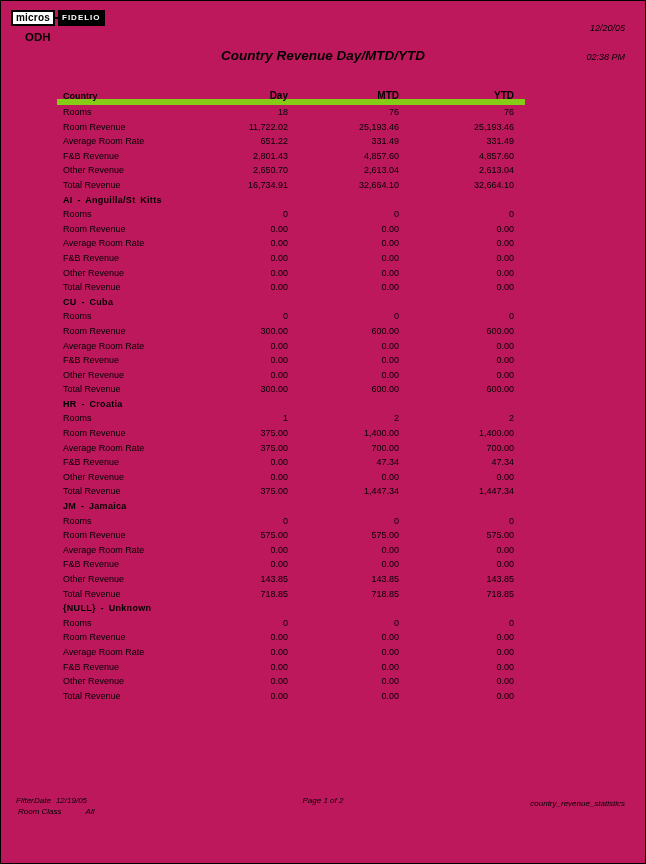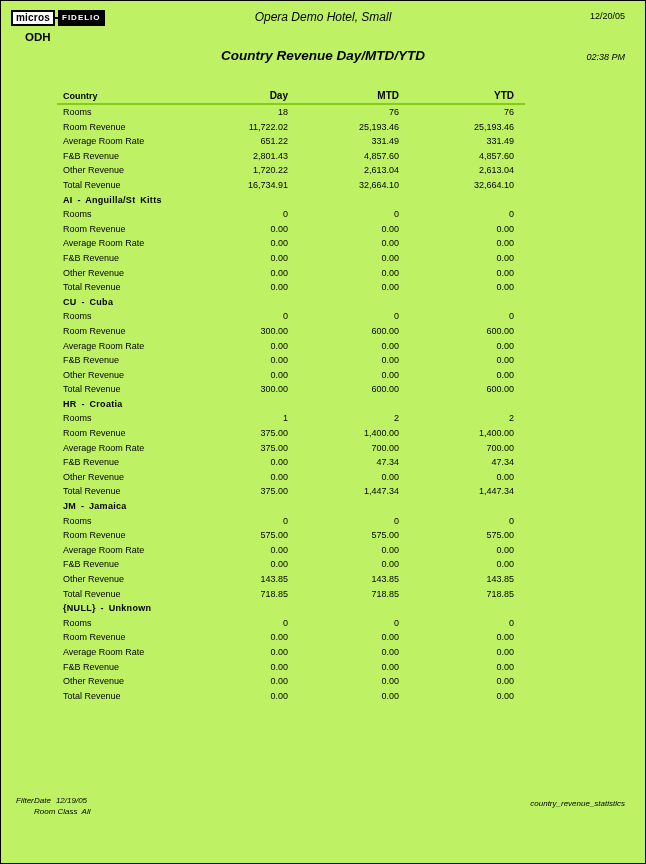--- a/index.html
+++ b/index.html
@@ -1,73 +1,72 @@
 <!DOCTYPE html>
 <html><head>
 <meta charset="utf-8">
 <style>
   * { margin:0; padding:0; box-sizing:border-box; }
   html,body { background:#fff; }
   body { font-family:"Liberation Sans", sans-serif; color:#000; }
   .page {
     position:relative; width:646px; height:864px;
-    border:1px solid #000; background:#bef264; overflow:hidden;
+    border:1px solid #000; background:#be185d; overflow:hidden;
   }
 
   
   .logo { position:absolute; left:10px; top:9px; display:flex; align-items:stretch; }
   .logo-micros {
     display:inline-block; border:2px solid #000; background:#fff; color:#000;
     font-weight:bold; font-size:10px; line-height:12px; padding:0 3px; letter-spacing:0.2px;
   }
   .logo-dash { width:4px; height:2px; background:#000; align-self:center; margin:0 0 0 -1px; }
   .logo-fidelio {
     display:inline-block; background:#000; color:#fff; font-weight:bold;
     font-size:8px; line-height:16px; padding:0 4px; letter-spacing:1px;
   }
   .prop-code { position:absolute; left:24px; top:30px; font-weight:bold; font-size:11.5px; }
   .hotel-name { position:absolute; left:0; right:0; top:9px; text-align:center; font-style:italic; font-size:12px; }
-  .run-date { position:absolute; right:20px; top:10px; font-size:9px; }
+  .run-date { position:absolute; right:20px; top:22px; font-style:italic; font-size:9px; }
   .report-title { position:absolute; left:0; right:0; top:47px; text-align:center; font-style:italic; font-weight:bold; font-size:13.5px; }
   .run-time { position:absolute; right:20px; top:51px; font-style:italic; font-size:9px;margin-left:37px; }
 
   
   .rtable { position:absolute; left:56px; top:88px; width:468px; font-size:9px; }
   .trow {
     display:grid; grid-template-columns:130px 101px 111px 115px;
     height:14.6px; line-height:14.6px; padding-right:11px; align-items:center;
   }
   .trow .cell { white-space:nowrap; overflow:visible; }
   .trow .label { padding-left:6px; text-align:left; }
   .trow .num { text-align:right; }
-  .col-header { font-weight:bold; border-bottom:2px solid #84cc16; height:16px; line-height:14px; }
+  .col-header { font-weight:bold; border-bottom:6px solid #84cc16; height:16px; line-height:14px; }
   .col-header .num { font-size:10px; }
   .section-header { font-weight:bold; letter-spacing:0.3px; word-spacing:2px; }
   .section-header .cell { grid-column:1 / -1; }
 
   
   .footer { position:absolute; left:0; right:0; bottom:0; height:80px; font-size:8px; font-style:italic;padding-left:12px; }
   .f-filter { position:absolute; left:15px; top:13px; }
   .f-date-row { position:absolute; left:33px; top:13px; display:flex; gap:5px; }
-  .f-class-row { position:absolute; left:33px; top:24px; display:flex; gap:4px; }
+  .f-class-row { position:absolute; left:17px; top:24px; display:flex; gap:24px; }
   .f-page { position:absolute; left:0; right:0; top:13px; text-align:center; }
   .f-report-id { position:absolute; right:20px; top:16px; }
 </style>
 </head>
 <body>
 
 <div class="page">
 
   <div class="logo">
     <span class="logo-micros">micros</span>
     <span class="logo-dash"></span>
     <span class="logo-fidelio">FIDELIO</span>
   </div>
   <div class="prop-code">ODH</div>
-  <div class="hotel-name">Opera Demo Hotel, Small</div>
   <div class="run-date">12/20/05</div>
   <div class="report-title">Country Revenue Day/MTD/YTD</div>
   <div class="run-time">02:38 PM</div>
 
   <div class="rtable">
     <div class="trow col-header">
       <span class="cell label">Country</span>
       <span class="cell num">Day</span>
       <span class="cell num">MTD</span>
       <span class="cell num">YTD</span>
@@ -92,21 +91,21 @@
           <span class="cell num">331.49</span>
         </div>
         <div class="trow">
           <span class="cell label">F&amp;B Revenue</span>
           <span class="cell num">2,801.43</span>
           <span class="cell num">4,857.60</span>
           <span class="cell num">4,857.60</span>
         </div>
         <div class="trow">
           <span class="cell label">Other Revenue</span>
-          <span class="cell num">1,720.22</span>
+          <span class="cell num">2,650.70</span>
           <span class="cell num">2,613.04</span>
           <span class="cell num">2,613.04</span>
         </div>
         <div class="trow">
           <span class="cell label">Total Revenue</span>
           <span class="cell num">16,734.91</span>
           <span class="cell num">32,664.10</span>
           <span class="cell num">32,664.10</span>
         </div>
         <div class="trow section-header">
@@ -310,16 +309,17 @@
   <div class="footer">
     <span class="f-filter">Filter</span>
     <span class="f-date-row">
       <span>Date</span>
       <span>12/19/05</span>
     </span>
     <span class="f-class-row">
       <span>Room Class</span>
       <span>All</span>
     </span>
+    <span class="f-page">Page 1 of 2</span>
     <span class="f-report-id">country_revenue_statistics</span>
   </div>
 
 </div>
 
 </body></html>

